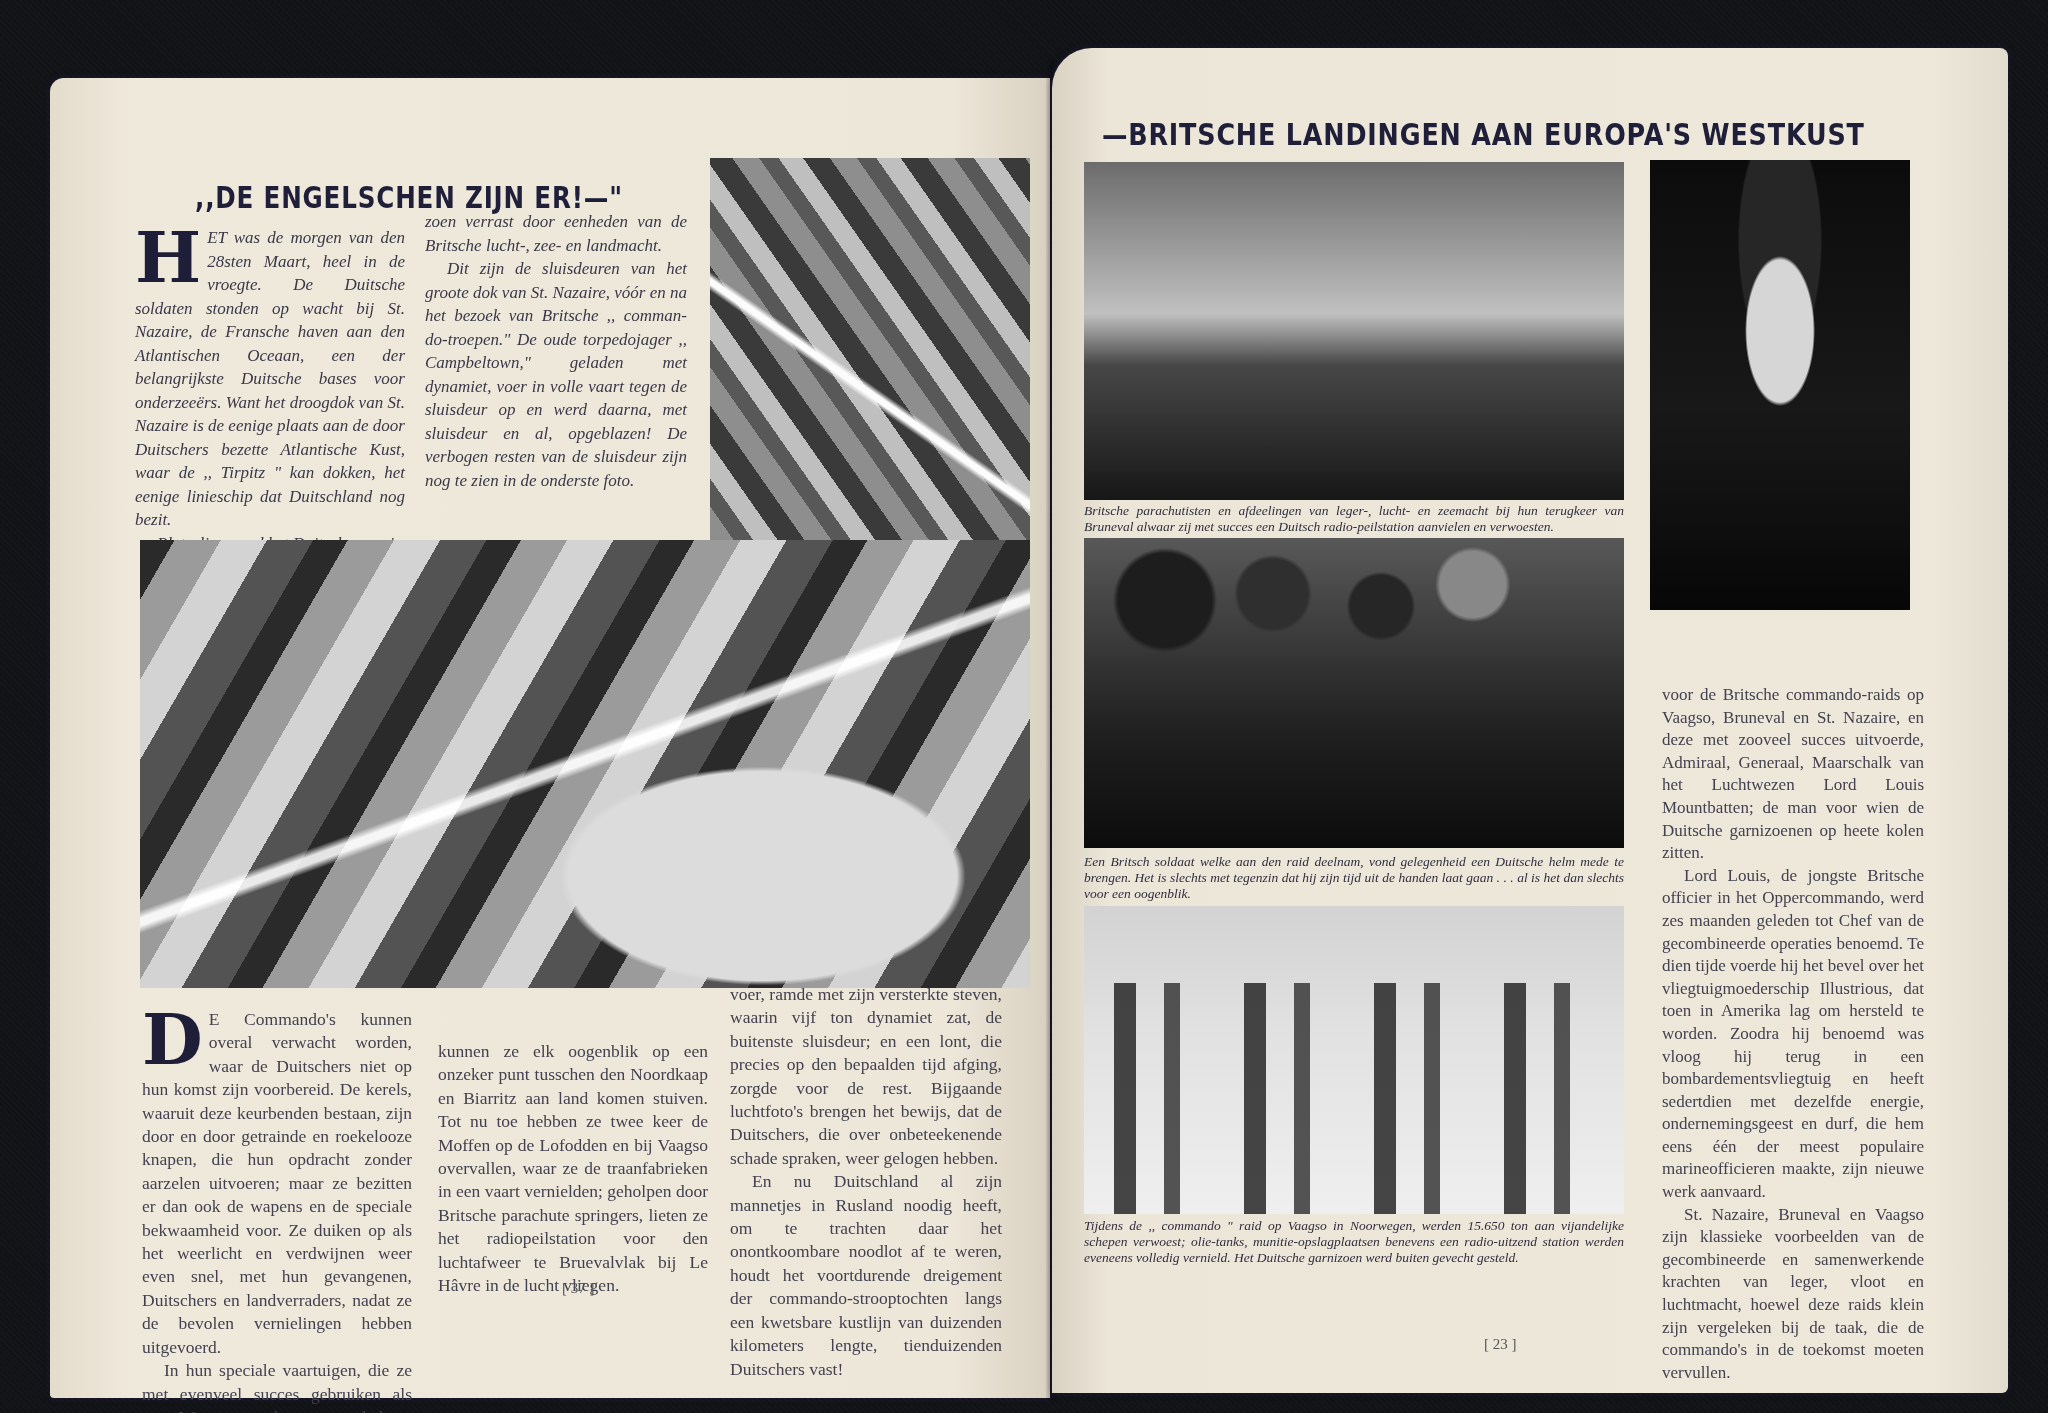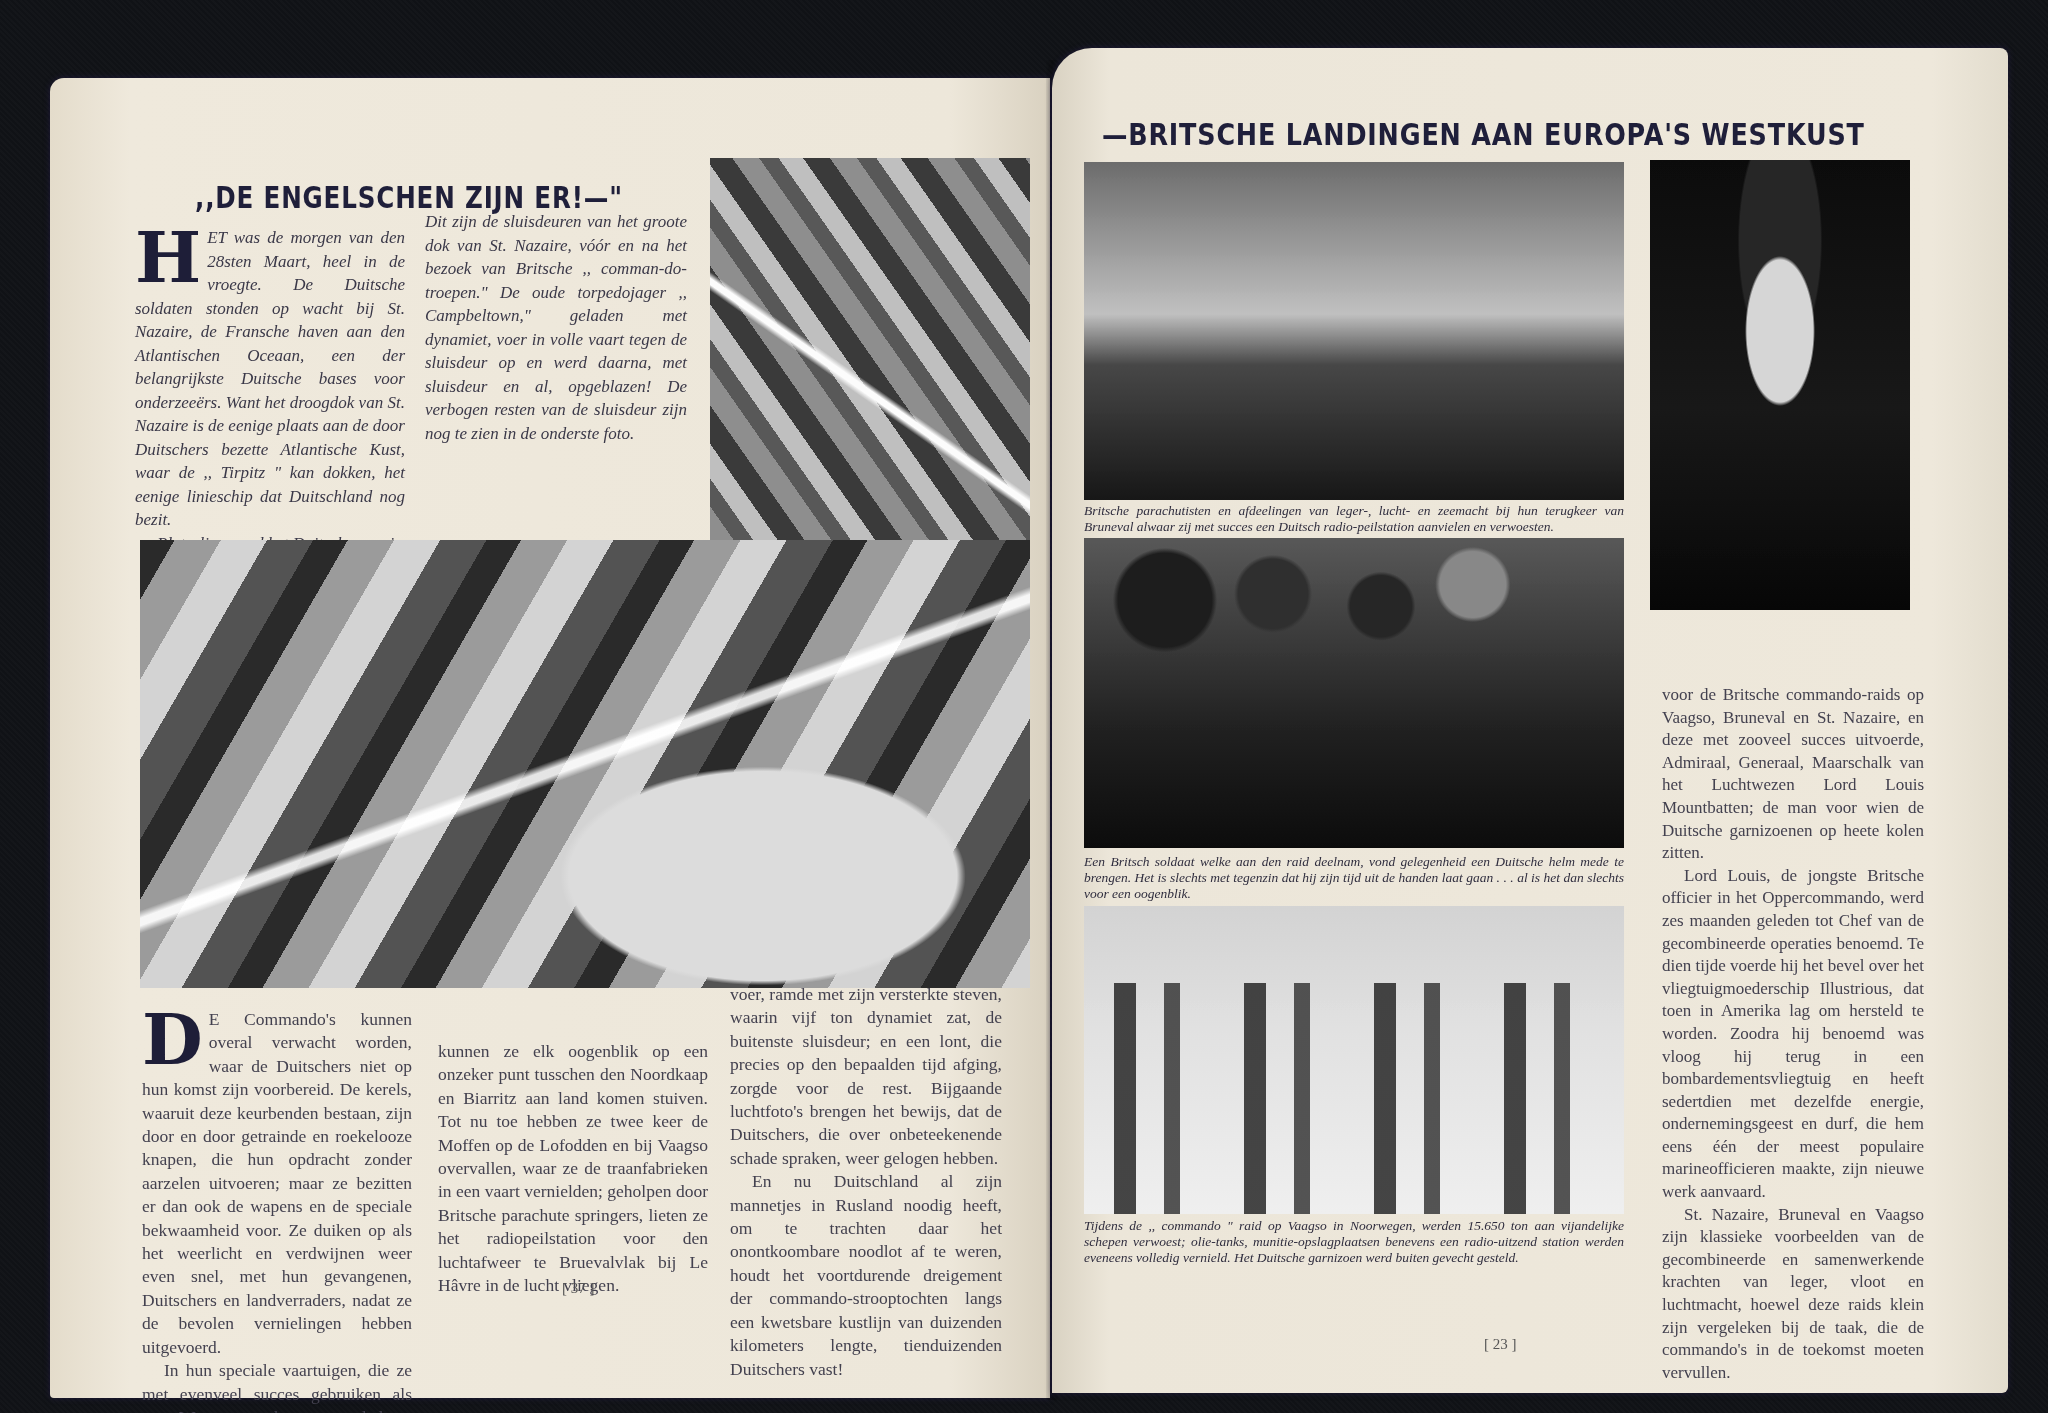--- a/index.html
+++ b/index.html
@@ -107,20 +107,21 @@
 <div class="book">
   <div class="page left">
     <div class="abs headline" style="left:145px; top:102px; font-size:30px;">,,DE ENGELSCHEN ZIJN ER!—"</div>
 
     <div class="abs col" style="left:85px; top:148px; width:270px;">
       <p><span class="dropcap">H</span><span>ET was de morgen van den 28sten Maart, heel in de vroegte. De Duitsche soldaten stonden op wacht bij St. Nazaire, de Fransche haven aan den Atlantischen Oceaan, een der belangrijkste Duitsche bases voor onderzeeërs. Want het droogdok van St. Nazaire is de eenige plaats aan de door Duitschers bezette Atlantische Kust, waar de ,, Tirpitz " kan dokken, het eenige linieschip dat Duitschland nog bezit.</span></p>
       <p>Plotseling werd het Duitsche garni-</p>
     </div>
 
     <div class="abs col" style="left:375px; top:132px; width:262px;">
+      <p>zoen verrast door eenheden van de Britsche lucht-, zee- en landmacht.</p>
       <p>Dit zijn de sluisdeuren van het groote dok van St. Nazaire, vóór en na het bezoek van Britsche ,, comman-do-troepen." De oude torpedojager ,, Campbeltown," geladen met dynamiet, voer in volle vaart tegen de sluisdeur op en werd daarna, met sluisdeur en al, opgeblazen! De verbogen resten van de sluisdeur zijn nog te zien in de onderste foto.</p>
     </div>
 
     <div class="photo aerial1" style="left:660px; top:80px; width:320px; height:425px;"></div>
     <div class="photo aerial2" style="left:90px; top:462px; width:890px; height:448px;"></div>
 
     <div class="abs col roman" style="left:92px; top:930px; width:270px;">
       <p><span class="dropcap">D</span><span>E Commando's kunnen overal verwacht worden, waar de Duitschers niet op hun komst zijn voorbereid. De kerels, waaruit deze keurbenden bestaan, zijn door en door getrainde en roekelooze knapen, die hun opdracht zonder aarzelen uitvoeren; maar ze bezitten er dan ook de wapens en de speciale bekwaamheid voor. Ze duiken op als het weerlicht en verdwijnen weer even snel, met hun gevangenen, Duitschers en landverraders, nadat ze de bevolen vernielingen hebben uitgevoerd.</span></p>
       <p>In hun speciale vaartuigen, die ze met evenveel succes gebruiken als onze Watergeuzen het vroeger deden,</p>
     </div>

